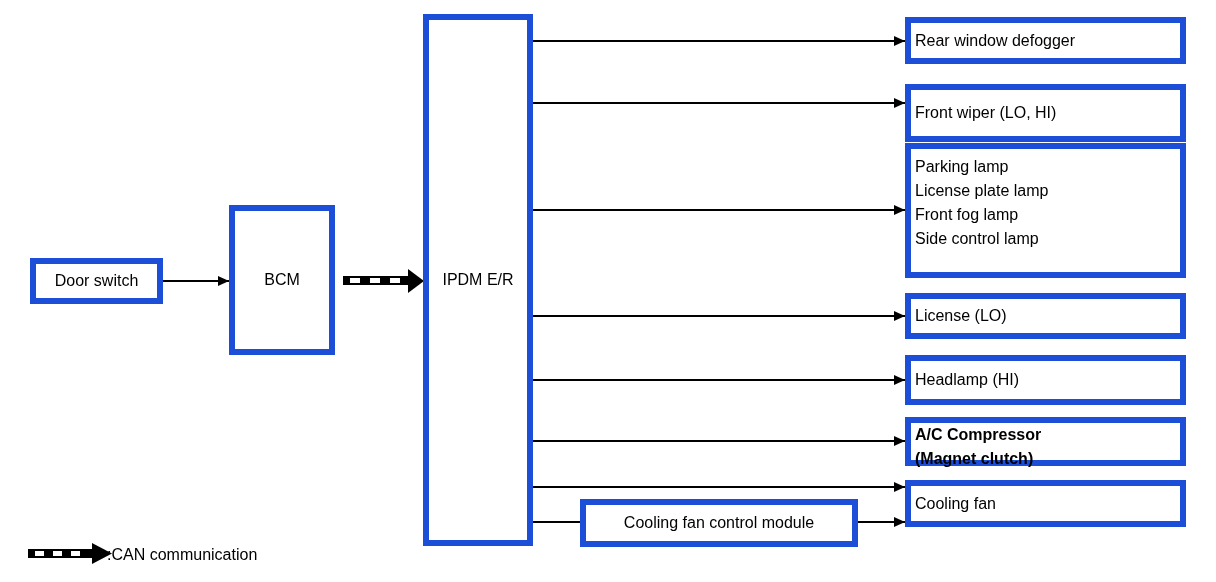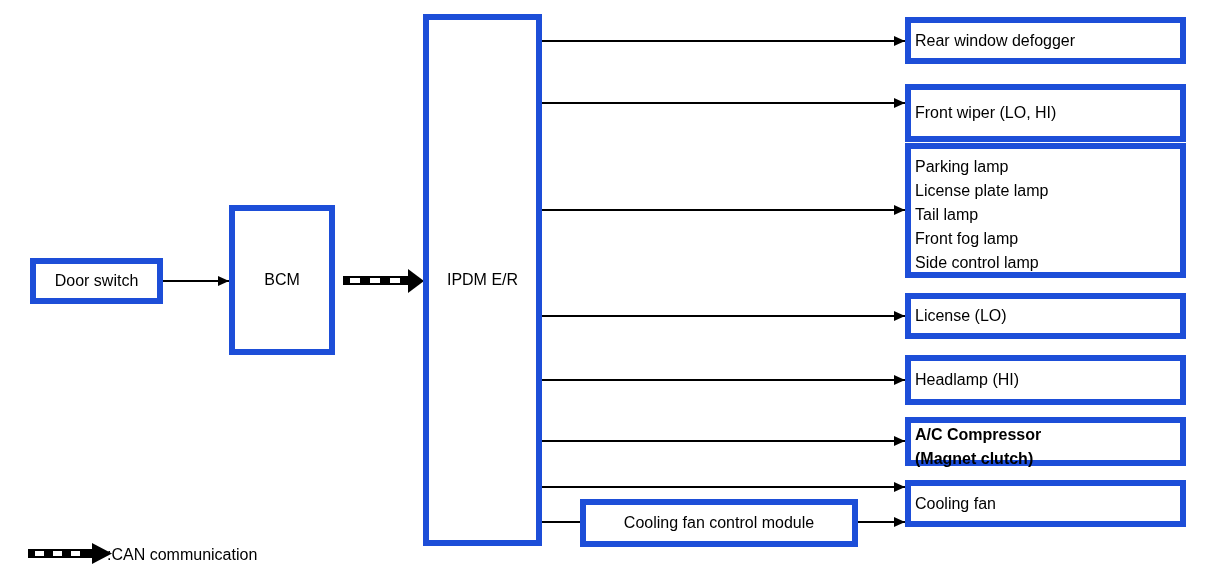--- a/index.html
+++ b/index.html
@@ -35,21 +35,21 @@
     align-items: center;
     padding-left: 4px;
   }
   .multi {
     padding: 6px 0 0 4px;
     line-height: 24px;
   }
   
   #door-switch { left: 30px;  top: 258px; width: 133px; height: 46px; }
   #bcm         { left: 229px; top: 205px; width: 106px; height: 150px; }
-  #ipdm        { left: 423px; top: 14px;  width: 119px; height: 532px; }
+  #ipdm        { left: 423px; top: 14px;  width: 110px; height: 532px; }
   #cfcm        { left: 580px; top: 499px; width: 278px; height: 48px; }
   
   .out { left: 905px; width: 281px; }
   #out-rear  { top: 17px;  height: 47px; }
   #out-wiper { top: 72px;  height: 58px; margin-top: 12px; }
   #out-lamps { top: 143px; height: 135px; }
   #out-hlo   { top: 293px; height: 46px; }
   #out-hhi   { top: 355px; height: 50px; align-items: center; }
   #out-ac    { top: 417px; height: 49px; font-weight: bold; }
   #out-fan   { top: 480px; height: 47px; }
@@ -124,21 +124,20 @@
     <span>Rear window defogger</span>
   </div>
 
   <div class="node out leftpad" id="out-wiper">
     <span>Front wiper (LO, HI)</span>
   </div>
 
   <div class="node out multi" id="out-lamps">
     <div>Parking lamp</div>
     <div>License plate lamp</div>
-    <div>Tail lamp</div>
     <div>Front fog lamp</div>
     <div>Side control lamp</div>
   </div>
 
   <div class="node out leftpad" id="out-hlo">
     <span>License (LO)</span>
   </div>
 
   <div class="node out leftpad" id="out-hhi">
     <span>Headlamp (HI)</span>

